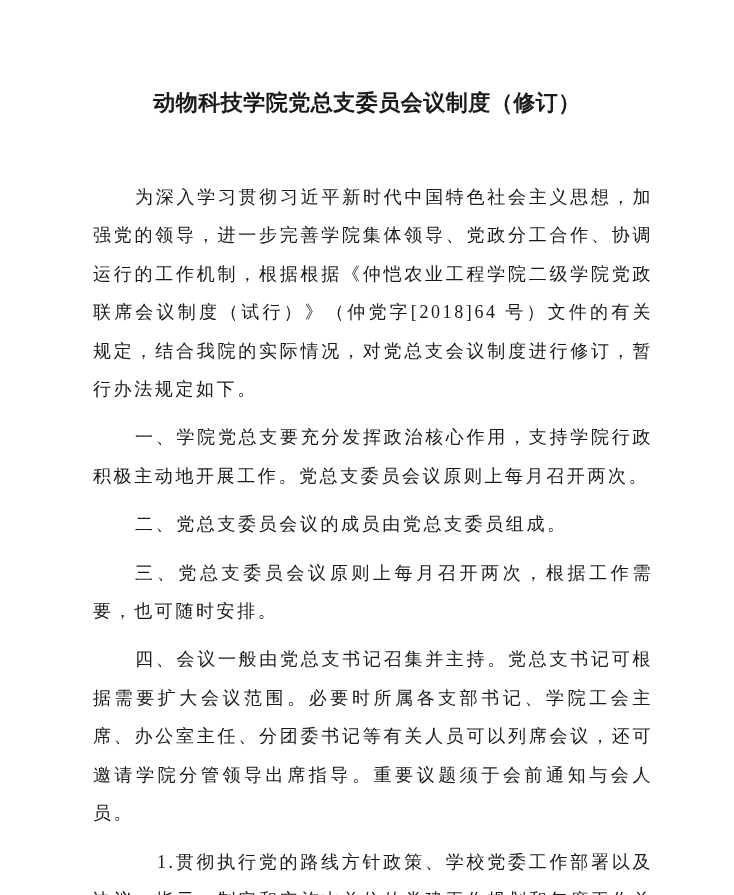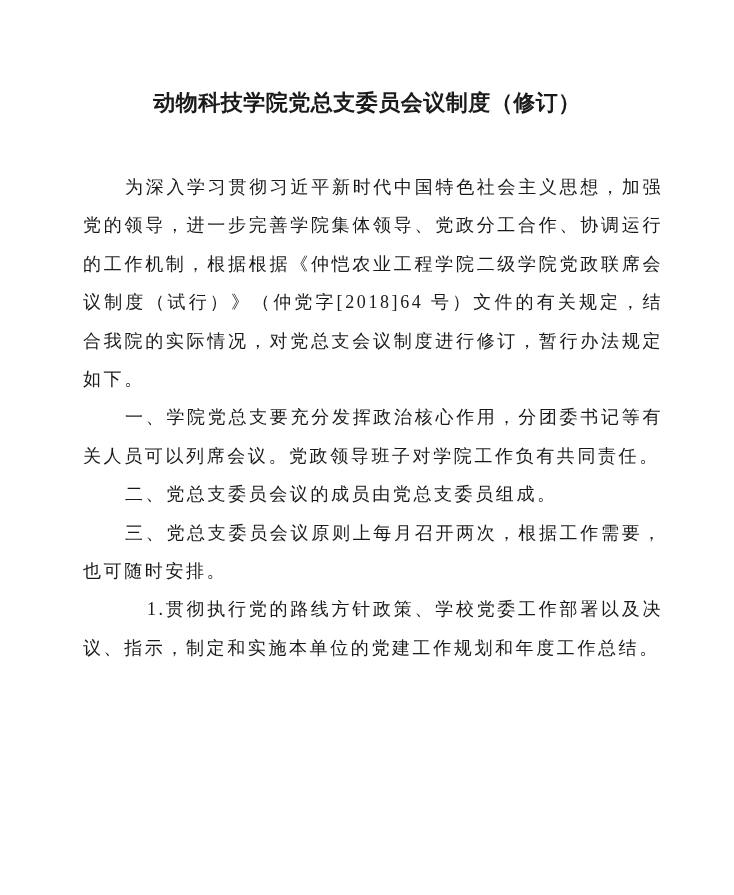--- a/index.html
+++ b/index.html
@@ -40,33 +40,34 @@
     top: 168px;
     left: 83px;
     width: 580px;
     font-size: 18px;
     line-height: 38.4px;
     letter-spacing: 2.6px;
     text-align: justify;
     text-justify: inter-character;
   }
   .doc-body p {
-    margin: 0;
+    margin: 10px;
     padding: 0;
     text-indent: 42px;
   }
   .doc-body p.sub-item {
     text-indent: 64px;
   }
 </style>
 </head>
 <body>
 
 <div class="page" style="background: rgb(255, 255, 255); color: rgb(26, 26, 26);">
   <h1 class="doc-title">动物科技学院党总支委员会议制度（修订）</h1>
   <div class="doc-body">
       <p class="para">为深入学习贯彻习近平新时代中国特色社会主义思想，加强党的领导，进一步完善学院集体领导、党政分工合作、协调运行的工作机制，根据根据《仲恺农业工程学院二级学院党政联席会议制度（试行）》（仲党字[2018]64 号）文件的有关规定，结合我院的实际情况，对党总支会议制度进行修订，暂行办法规定如下。</p>
-      <p class="para">一、学院党总支要充分发挥政治核心作用，分团委书记等有关人员可以列席会议。党政领导班子对学院工作负有共同责任。</p>
+      <p class="para">一、学院党总支要充分发挥政治核心作用，支持学院行政积极主动地开展工作。党总支委员会议原则上每月召开两次。</p>
       <p class="para">二、党总支委员会议的成员由党总支委员组成。</p>
       <p class="para">三、党总支委员会议原则上每月召开两次，根据工作需要，也可随时安排。</p>
+      <p class="para">四、会议一般由党总支书记召集并主持。党总支书记可根据需要扩大会议范围。必要时所属各支部书记、学院工会主席、办公室主任、分团委书记等有关人员可以列席会议，还可邀请学院分管领导出席指导。重要议题须于会前通知与会人员。</p>
       <p class="para sub-item">1.贯彻执行党的路线方针政策、学校党委工作部署以及决议、指示，制定和实施本单位的党建工作规划和年度工作总结。</p>
     </div>
 </div>
 
 </body></html>

